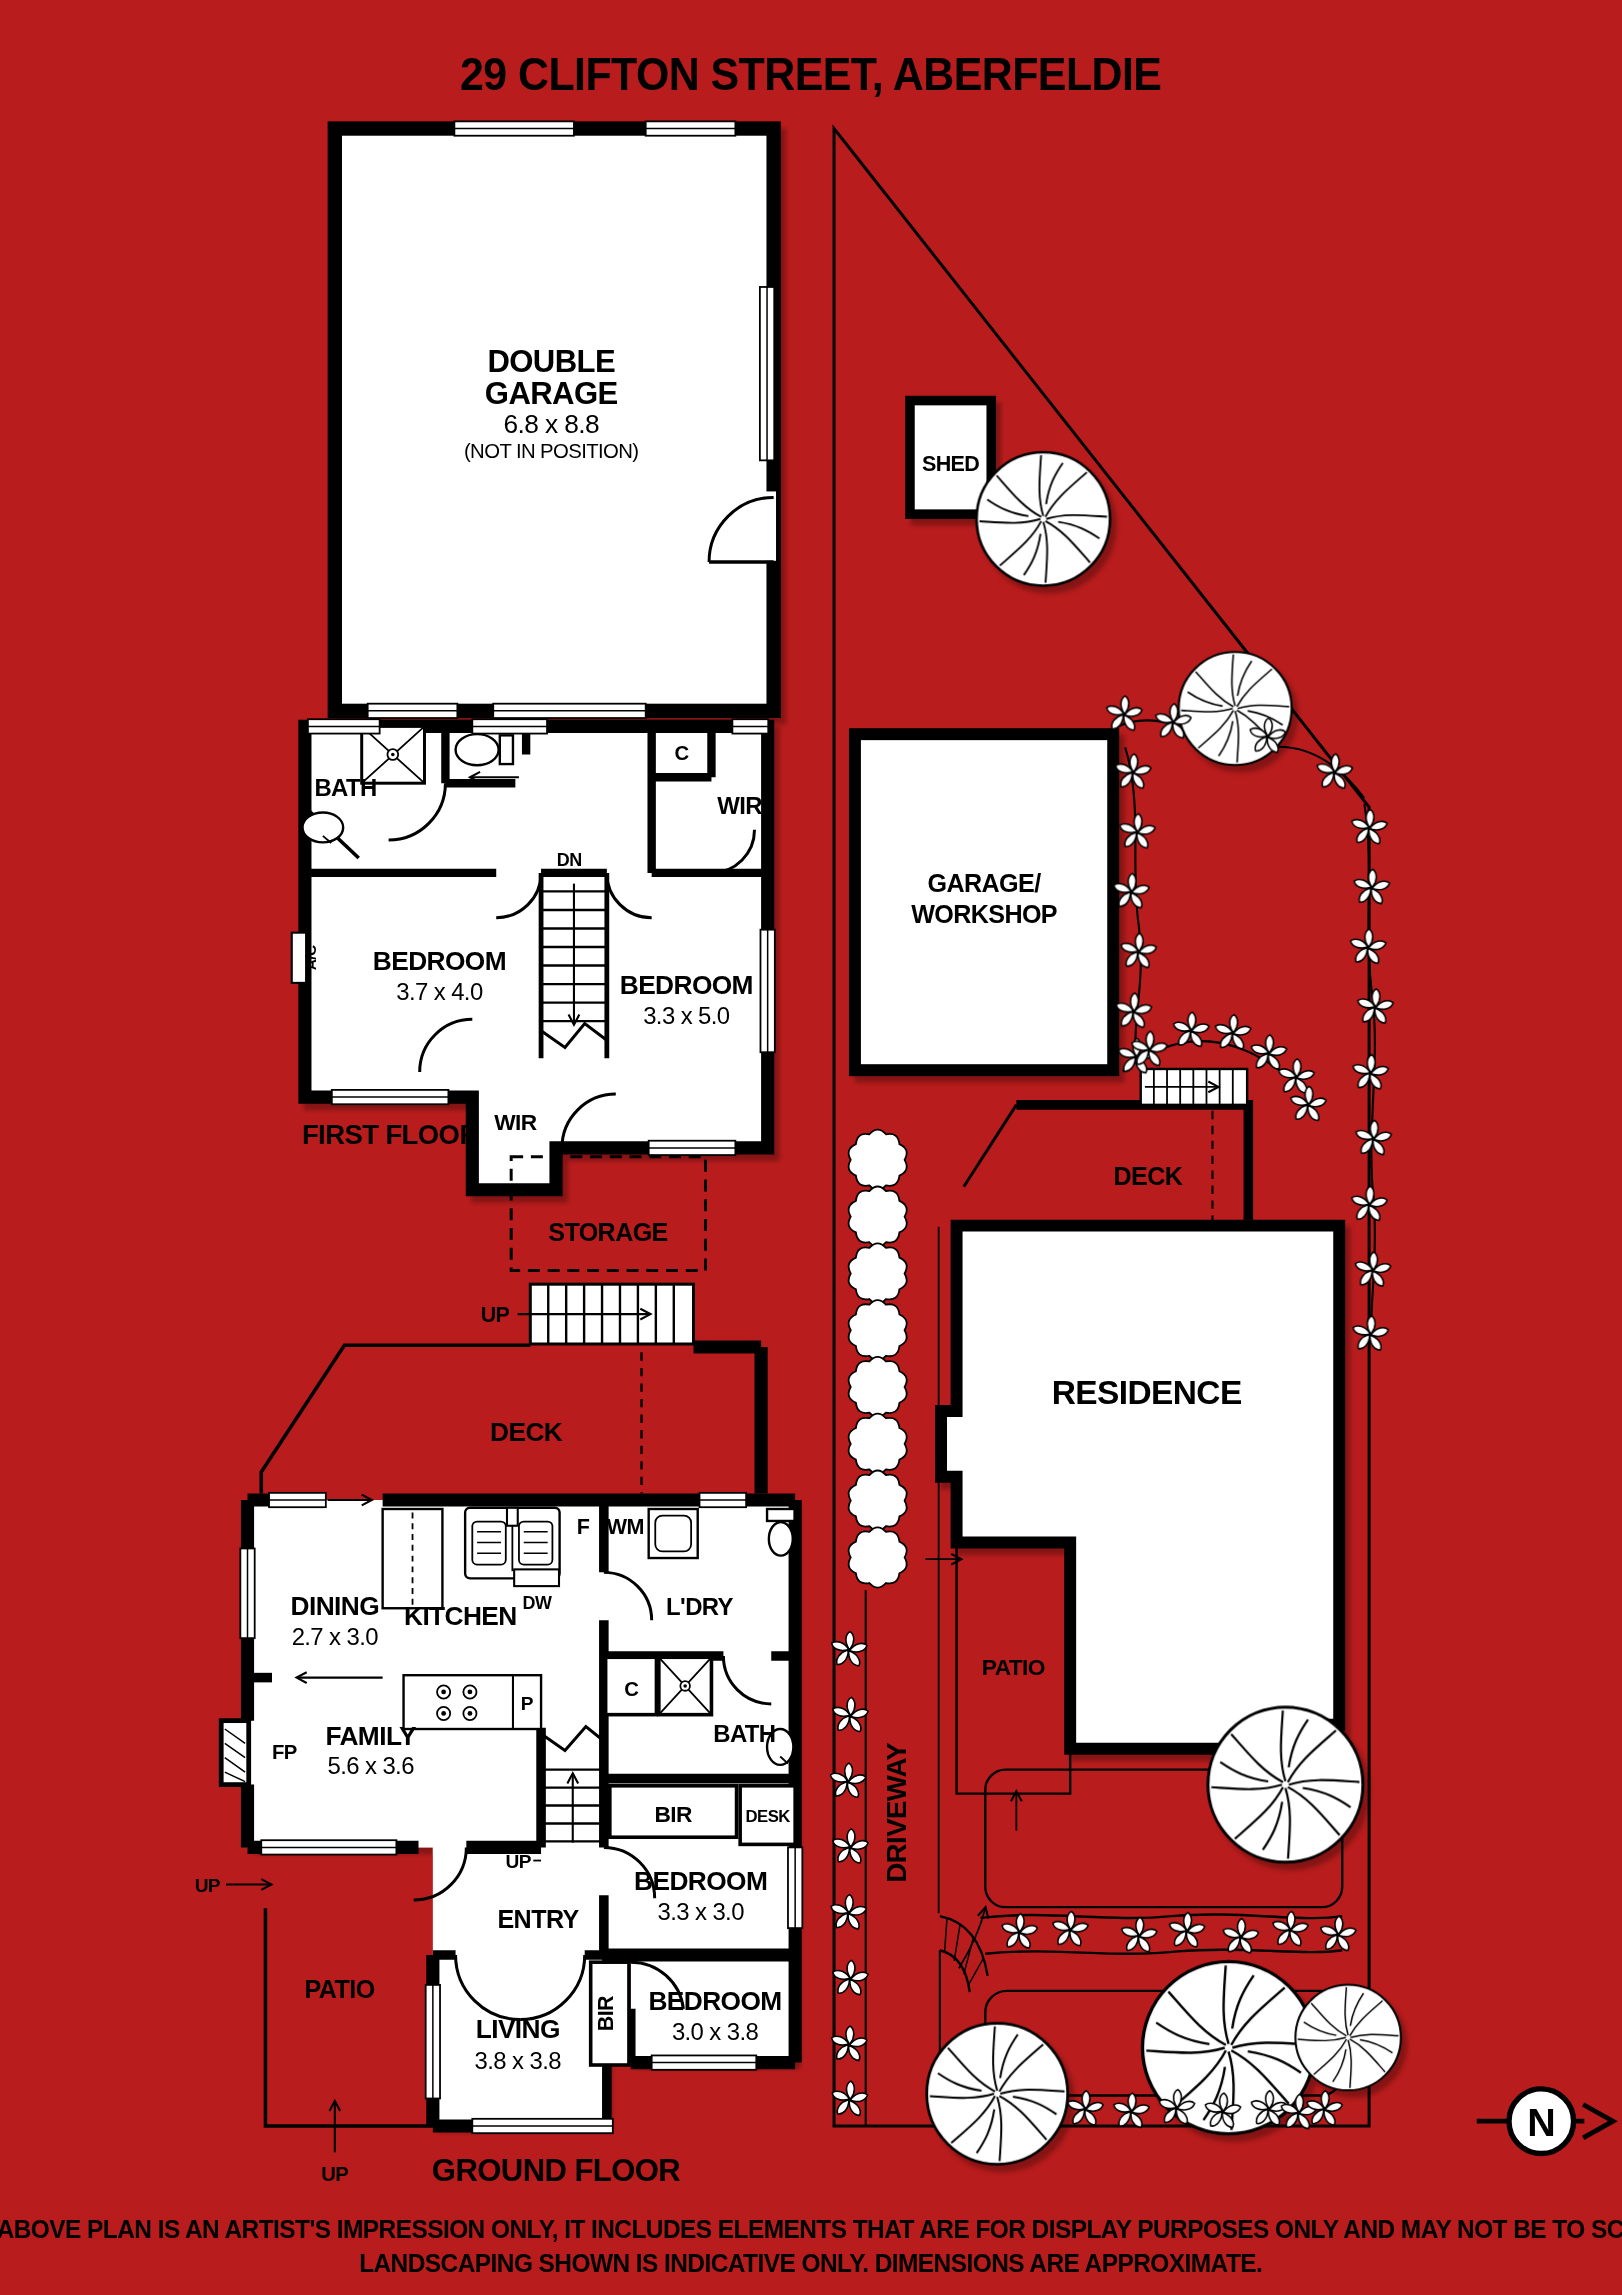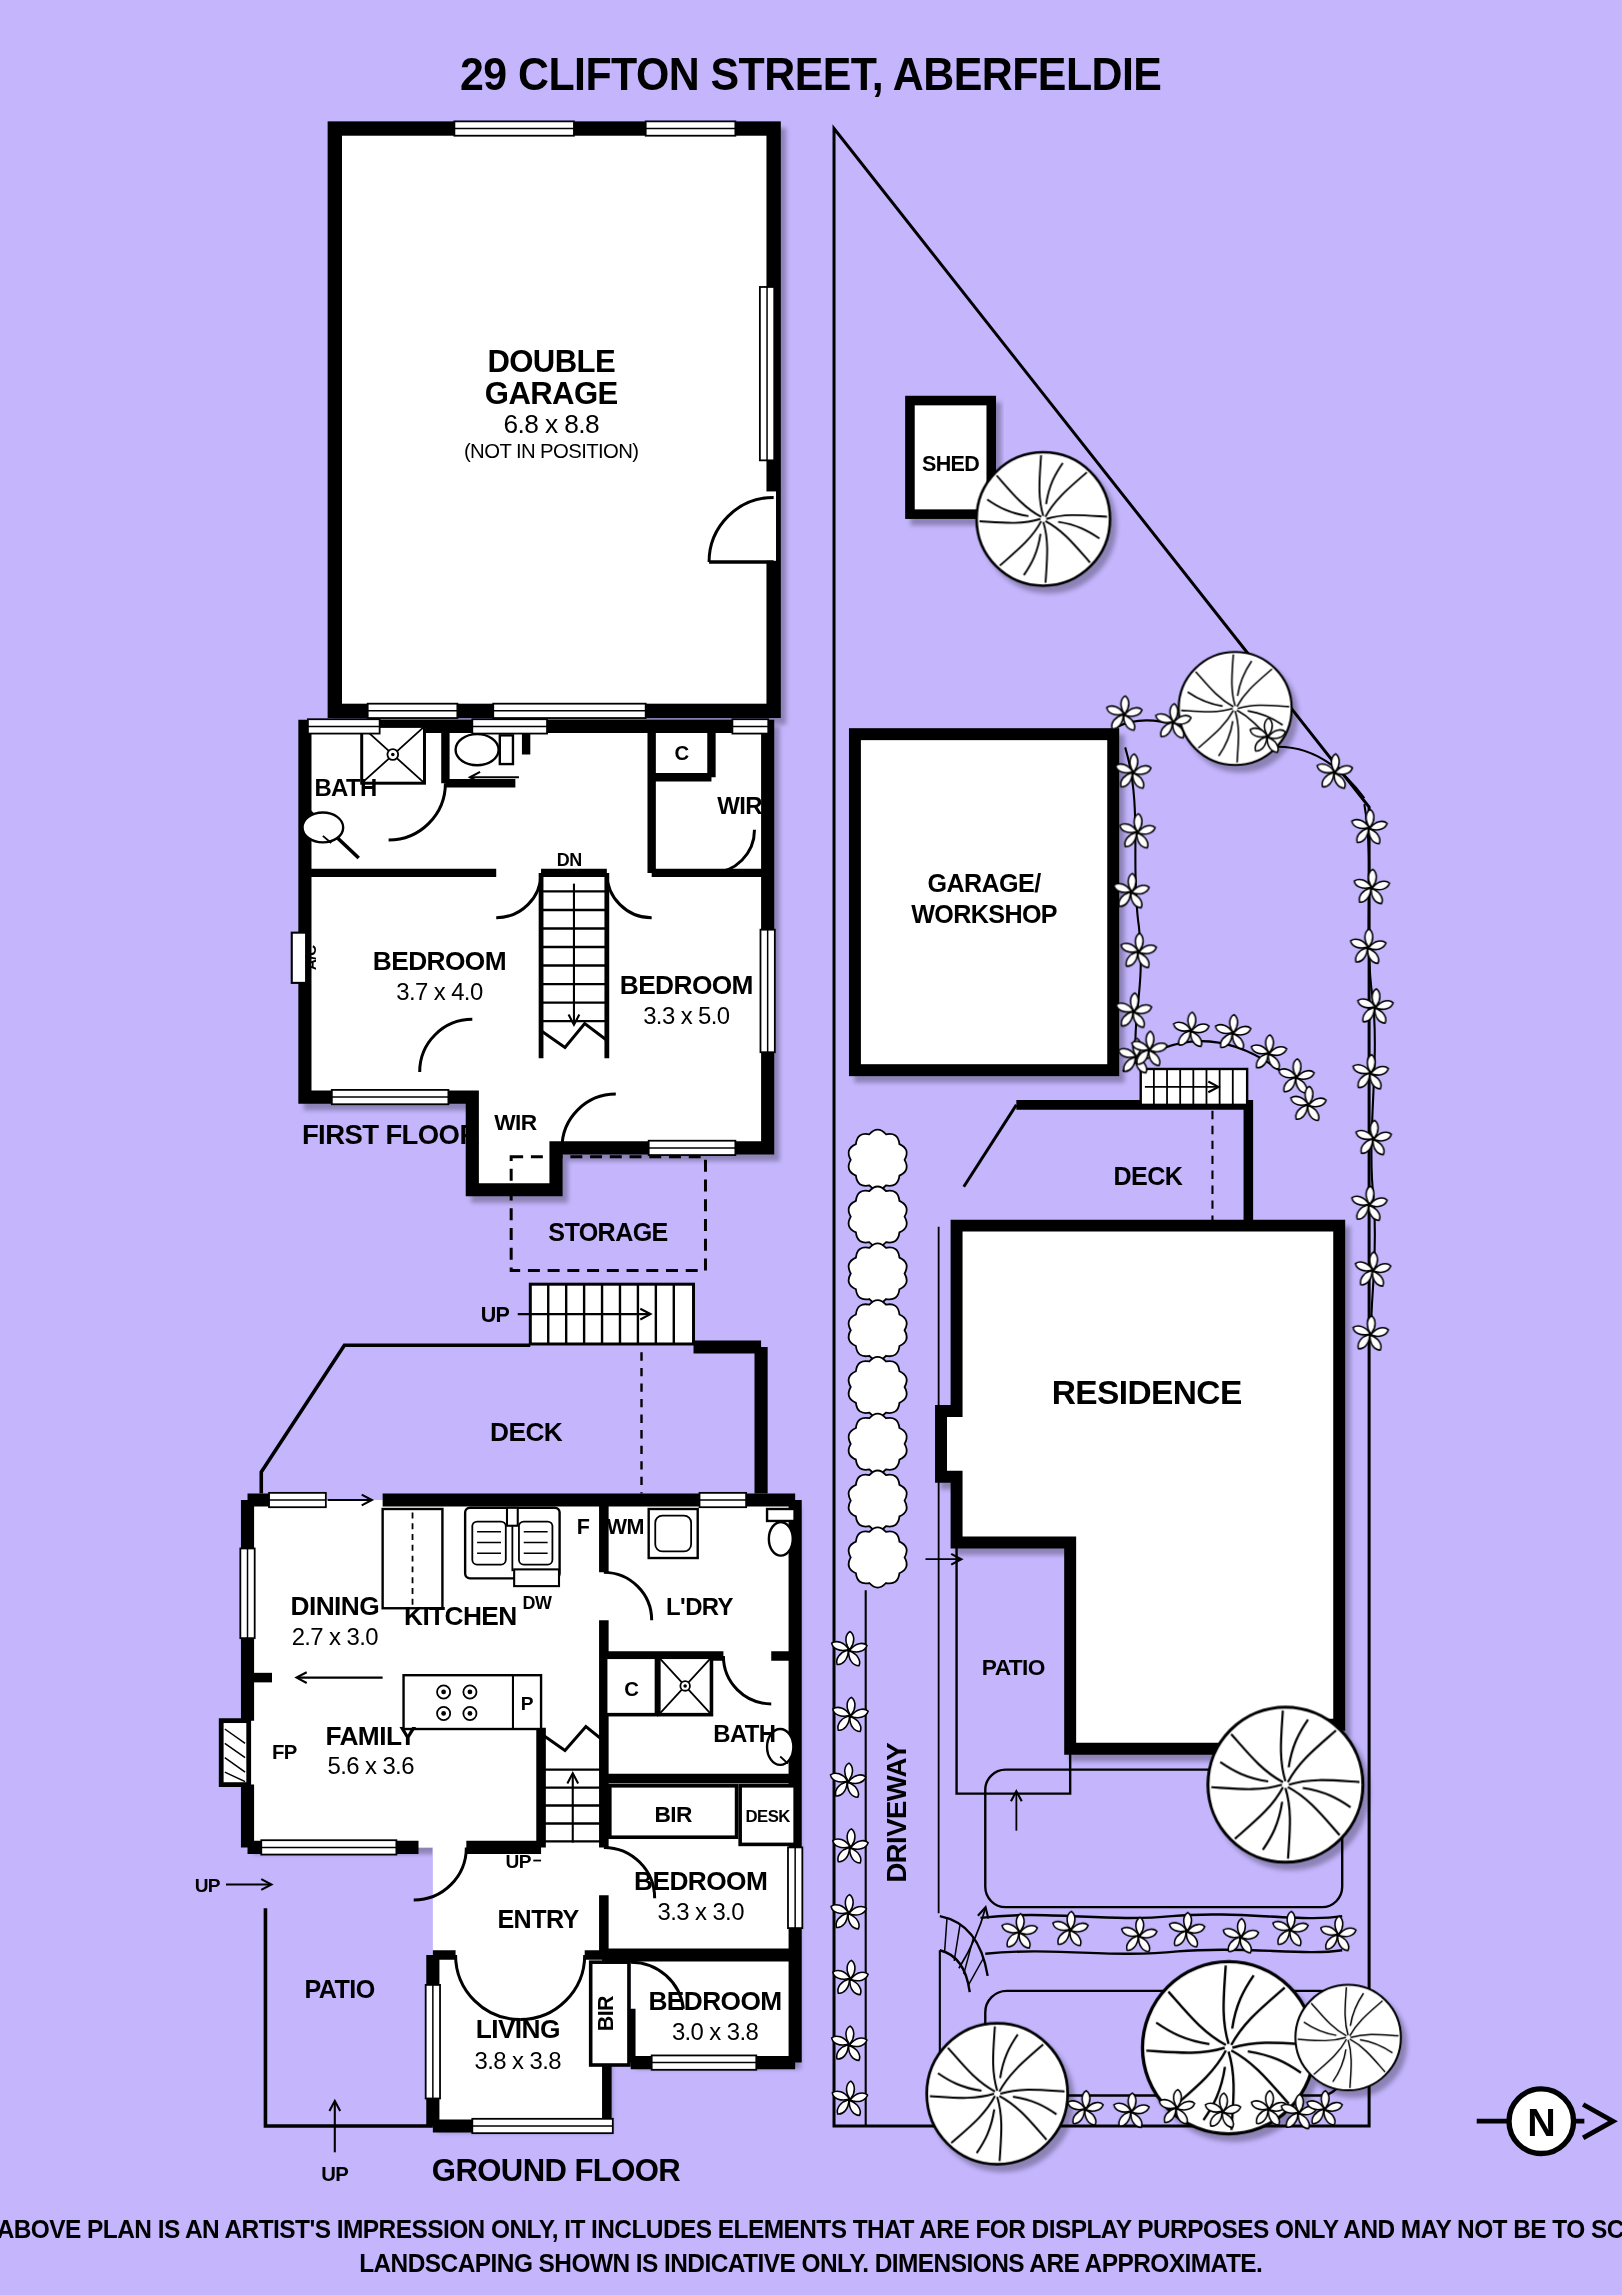--- a/index.html
+++ b/index.html
@@ -1,16 +1,16 @@
 <!DOCTYPE html>
 <html style="font-size:9.6px"><head>
 <meta charset="utf-8">
 <style>
   html,body{margin:0;padding:0;background:#ffffff;}
-  .page{width:100%;max-width:1622px;margin:0 auto;background:#c4b5fd;}
+  .page{width:100%;max-width:1622px;margin:0 auto;background:#b91c1c;}
   svg{display:block;width:100%;height:auto;}
   text{font-family:"Liberation Sans",sans-serif;fill:#000;letter-spacing:-1px;}
   .b{font-weight:bold;}
   .wall{stroke:#000;fill:none;}
   .thin{stroke:#000;fill:none;}
   .fixt{stroke:#000;fill:#fff;}
   .winf{fill:#fff;stroke:#000;stroke-width:3;}
   .winl{stroke:#000;stroke-width:2.5;}
   .arr{stroke:#000;fill:none;}
 </style>

